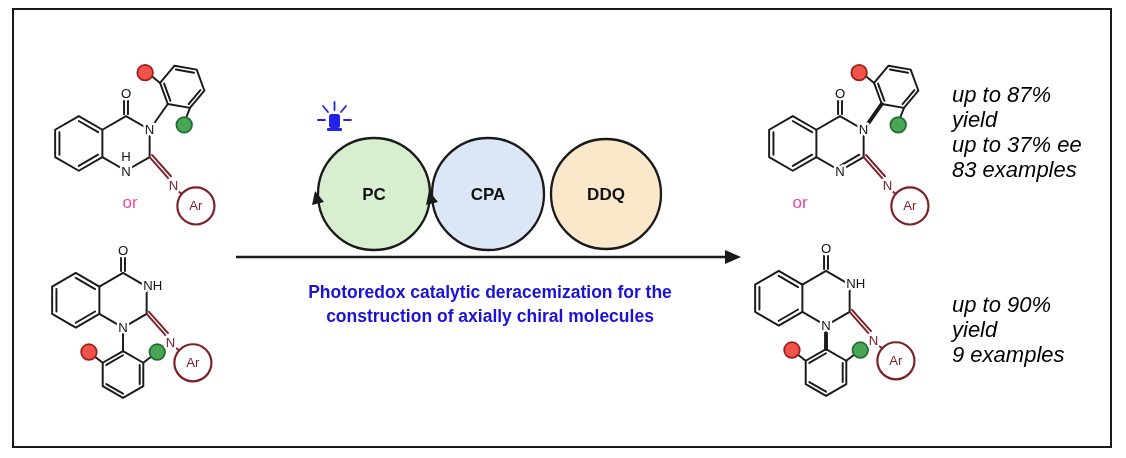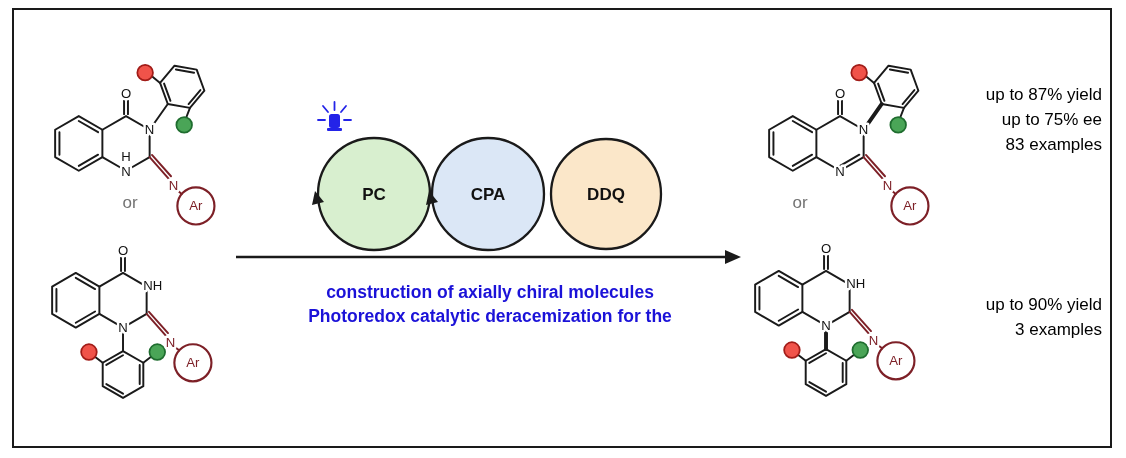--- a/index.html
+++ b/index.html
@@ -18,22 +18,22 @@
   .dot-green{fill:#4aa557;stroke:#1f6d2f;stroke-width:1.8;}
   .ar-ring{fill:none;stroke:#7d2027;stroke-width:2.2;}
   .center-svg{position:absolute;}
   .cycle-circle{stroke:#1a1a1a;stroke-width:2.3;}
   .cycle-label{font-family:"Liberation Sans",sans-serif;font-size:17px;font-weight:bold;
                text-anchor:middle;fill:#111;}
   .arrow-line{stroke:#1a1a1a;stroke-width:2.4;}
   .led-stroke{stroke:#2323e8;stroke-width:1.8;stroke-linecap:round;fill:none;}
   .caption{position:absolute;left:240px;top:281px;width:500px;color:#1b12d8;font-weight:bold;
            font-size:17.5px;text-align:center;line-height:1.35;}
-  .stats{position:absolute;width:150px;text-align:right;font-size:17px;line-height:25px;color:#000;}
-  .or-label{position:absolute;width:60px;text-align:center;font-size:17px;color:#737373;}
+  .stats{position:absolute;width:150px;text-align:left;font-size:22px;line-height:25px;color:#000;font-style:italic;}
+  .or-label{position:absolute;width:60px;text-align:center;font-size:17px;color:#ec4899;}
 </style>
 </head>
 <body>
 
 <div id="figure">
   <div class="frame"></div>
 
   <svg class="structure" style="left:28px;top:38px;width:205px;" viewBox="0 0 210 200">
     <path class="bond" d="M52,80 L76.2,94 L76.2,122 L52,136 L27.8,122 L27.8,94 Z"></path>
     <path class="bond" d="M52,85 L71.8,96.5 M71.8,119.5 L52,131 M32.2,119.5 L32.2,96.5"></path>
@@ -101,22 +101,22 @@
       <text class="cycle-label" x="260" y="148">CPA</text>
       <polygon points="198,153 210,150 201,139" fill="#1a1a1a"></polygon>
     </g>
     <g>
       <circle class="cycle-circle" cx="378" cy="142" r="55" fill="#fbe7c9"></circle>
       <text class="cycle-label" x="378" y="148">DDQ</text>
     </g>
   </svg>
 
   <div class="caption">
+    <div>Photoredox catalytic deracemization for the</div>
     <div>construction of axially chiral molecules</div>
-    <div>Photoredox catalytic deracemization for the</div>
   </div>
 
   <svg class="structure" style="left:742px;top:38px;width:205px;" viewBox="0 0 210 200">
     <path class="bond" d="M52,80 L76.2,94 L76.2,122 L52,136 L27.8,122 L27.8,94 Z"></path>
     <path class="bond" d="M52,85 L71.8,96.5 M71.8,119.5 L52,131 M32.2,119.5 L32.2,96.5"></path>
     <path class="bond" d="M76.2,94 L100.4,80 L124.6,94 L124.6,122 L100.4,136 L76.2,122"></path>
     <path class="bond" d="M120.2,119.5 L100.4,131"></path>
     <path class="bond" d="M98.4,78 L98.4,64 M102.4,78 L102.4,64"></path>
     <path class="bond bold" d="M124.6,94 L143.2,67.6"></path>
     <path class="bond" d="M150.1,28.4 L172.8,32.4 L180.7,54 L165.9,71.6 L143.2,67.6 L135.3,46 Z"></path>
@@ -154,20 +154,20 @@
     <circle class="ar-ring" cx="172" cy="136" r="19"></circle>
     <text class="atom" x="100.4" y="25.5">O</text>
     <text class="atom" x="131" y="61.5">NH</text>
     <text class="atom" x="100.4" y="104.5">N</text>
     <text class="atom maroon-text" x="149" y="119.5">N</text>
     <text class="atom maroon-text" x="172" y="140.5">Ar</text>
   </svg>
 
   <div class="stats" style="left:952px;top:82px;">
     <div>up to 87% yield</div>
-    <div>up to 75% ee</div>
+    <div>up to 37% ee</div>
     <div>83 examples</div>
   </div>
   <div class="stats" style="left:952px;top:292px;">
     <div>up to 90% yield</div>
-    <div>3 examples</div>
+    <div>9 examples</div>
   </div>
 </div>
 
 </body></html>

